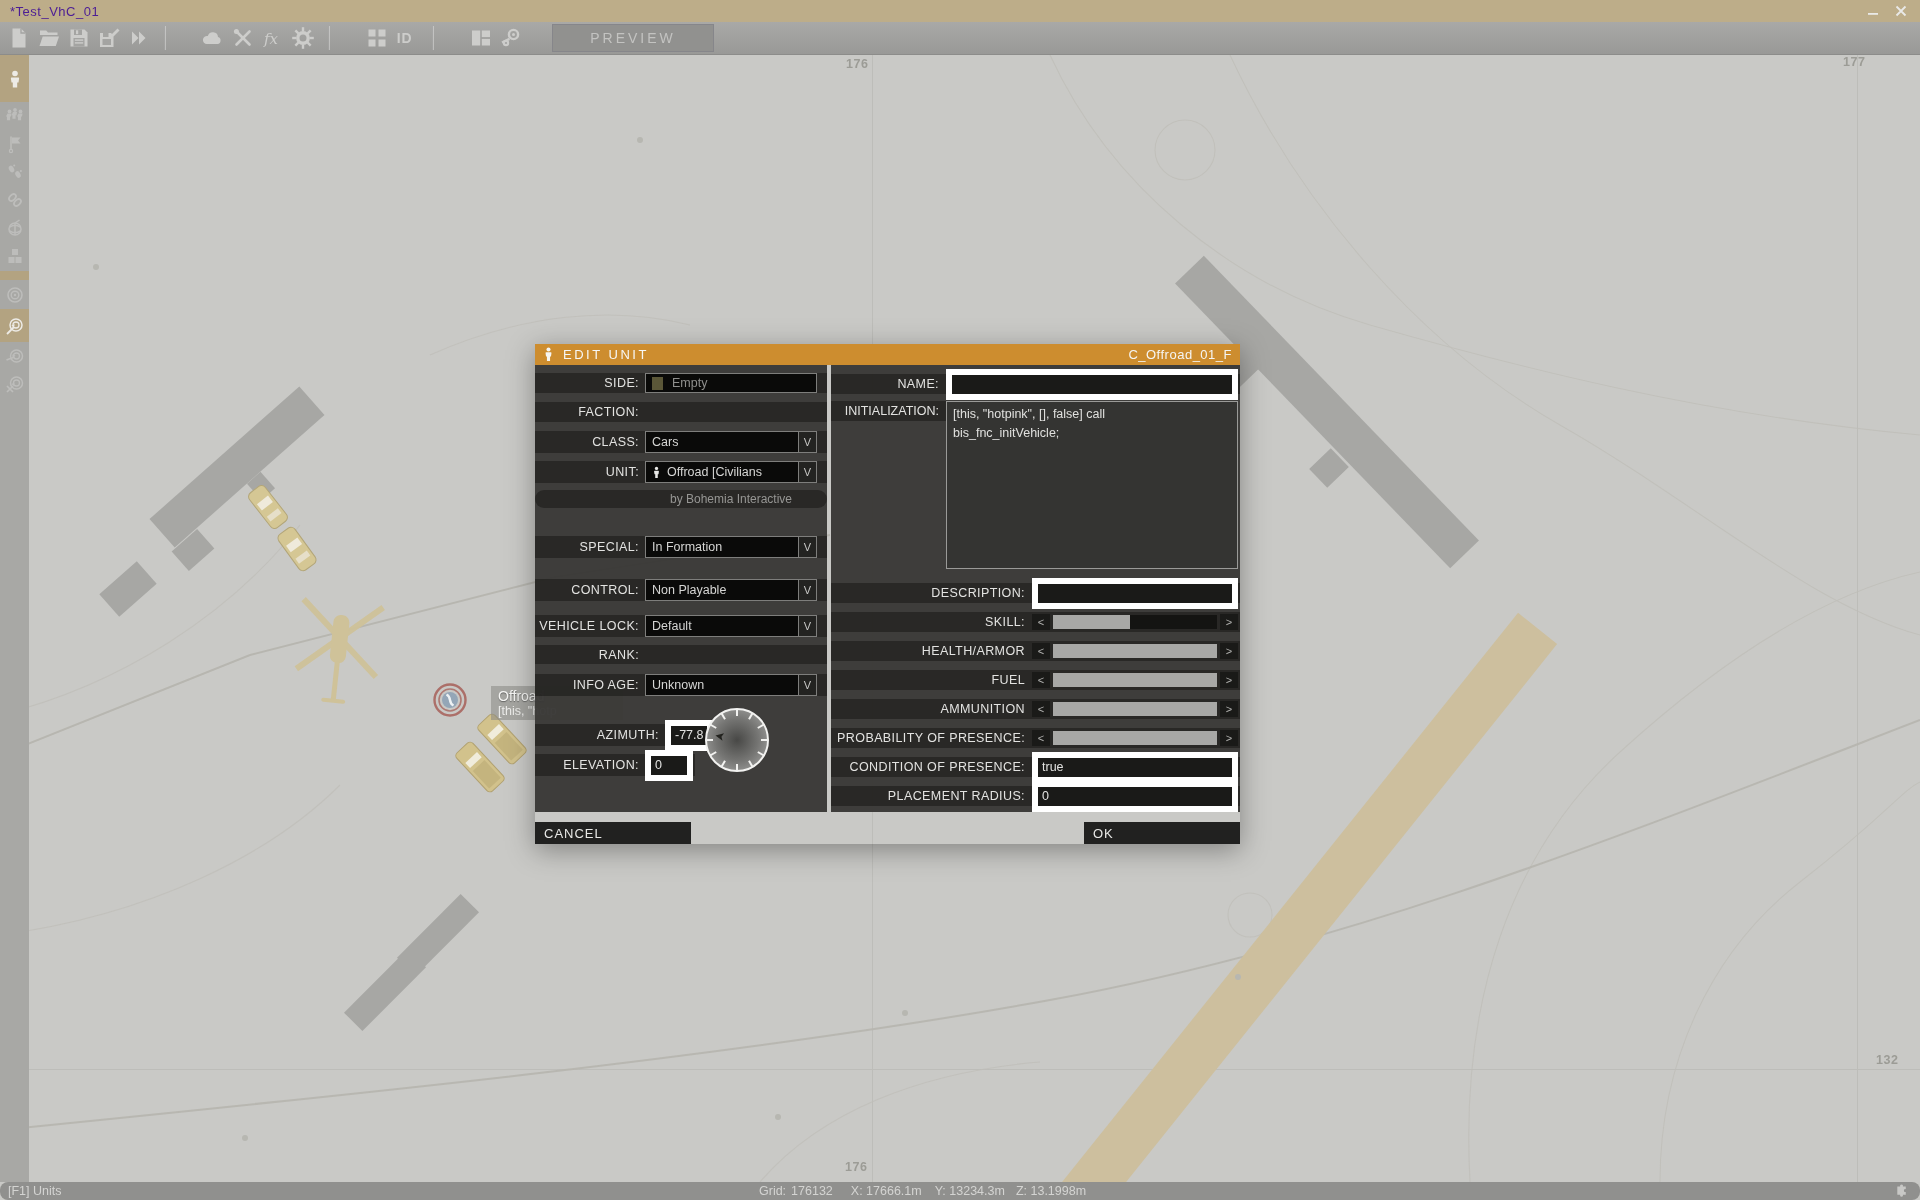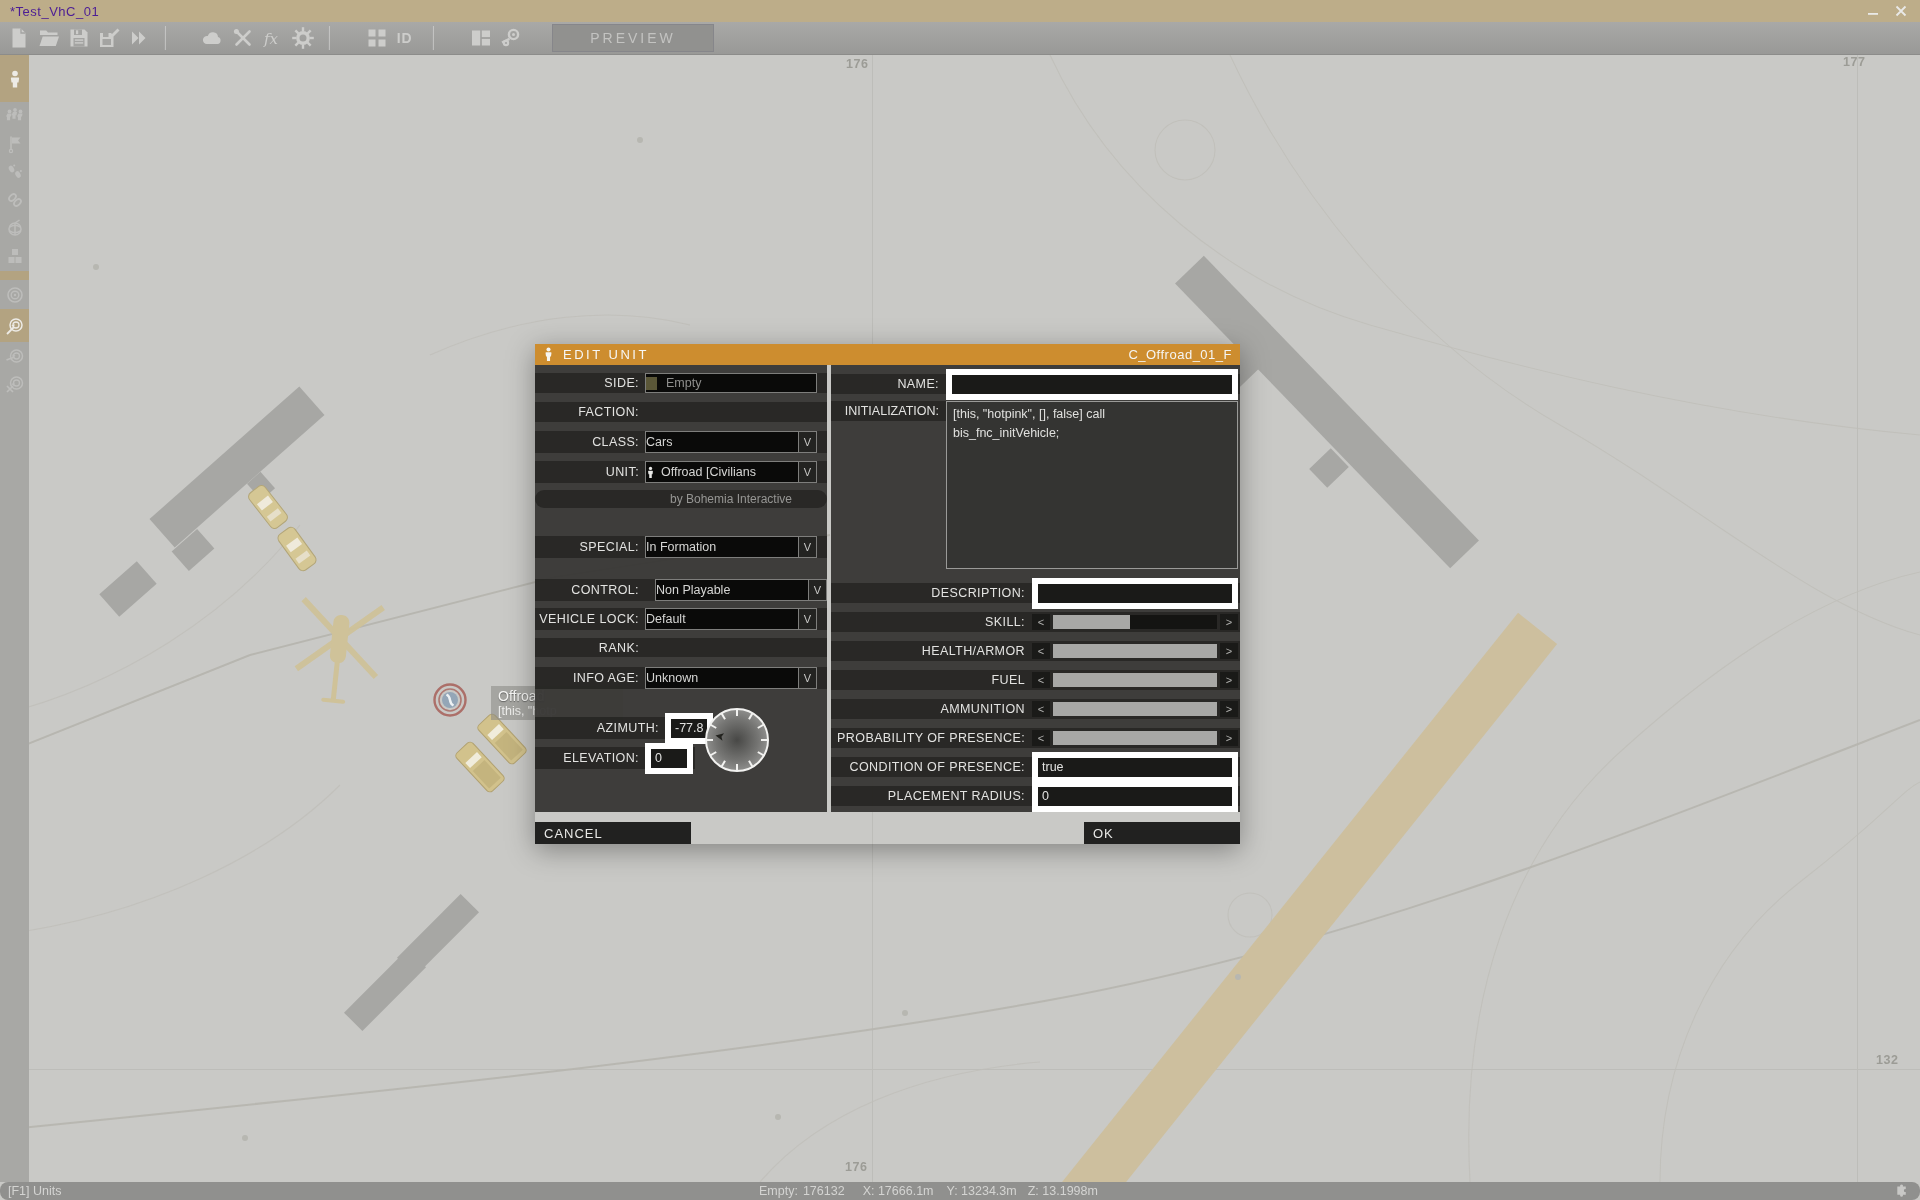--- a/index.html
+++ b/index.html
@@ -57,21 +57,21 @@
   .dlg-header .dlg-class{margin-left:auto;font-size:13px;color:#f5f5f3;letter-spacing:.5px;}
   .dlg-body{display:flex;height:447px;}
   .panel{background:rgba(56,55,53,.96);box-sizing:border-box;position:relative;}
   .panel-left{width:292px;padding-top:8px;margin-right:4px;}
   .panel-right{width:409px;padding-top:9px;}
   .row{display:flex;align-items:center;height:20px;margin-bottom:9px;background:rgba(16,16,14,.45);}
   .row.h22{height:22px;}
   .lbl{width:110px;box-sizing:border-box;padding-right:6px;text-align:right;color:#e3e3e1;letter-spacing:.4px;flex:none;}
   .fld{width:172px;height:100%;flex:none;display:flex;}
   .combo{flex:1;display:flex;align-items:center;background:#0a0a09;border:1px solid #7e7e7c;
-    color:#d6d6d4;padding-left:0;box-sizing:border-box;overflow:hidden;white-space:nowrap;}
+    color:#d6d6d4;padding-left:6px;box-sizing:border-box;overflow:hidden;white-space:nowrap;}
   .combo .arrow{margin-left:auto;flex:none;width:17px;align-self:stretch;display:flex;align-items:center;justify-content:center;
     border-left:1px solid #7e7e7c;background:#232321;color:#c9c9c7;font-size:11px;}
   .dim{color:#8f8f8d;}
   .swatch{width:11px;height:13px;background:#5b5738;margin-right:9px;flex:none;}
   .byline-row{height:18px;margin-bottom:28px;background:rgba(16,16,14,.45);display:flex;border-radius:9px;}
   .byline{margin-left:110px;width:172px;text-align:center;color:#969694;font-size:12px;line-height:18px;}
   .gap28{margin-bottom:28px !important;}
   .short-row{width:160px;}
   .inp{height:31px;background:#1a1a18;border:6px solid #ffffff;color:#e2e2e0;font-size:12.5px;
     padding:0 4px;font-family:inherit;box-sizing:border-box;}
@@ -463,21 +463,21 @@
       </div>
       <div class="row h22" style="margin-bottom:21px;">
         <span class="lbl">SPECIAL:</span>
         <div class="fld">
             <div class="combo">
           <span>In Formation</span>
           <span class="arrow">V</span>
         </div>
           </div>
       </div>
-      <div class="row h22" style="margin-bottom:7px;gap:10px;">
+      <div class="row h22" style="margin-bottom:14px;">
         <span class="lbl">CONTROL:</span>
         <div class="fld">
             <div class="combo">
           <span>Non Playable</span>
           <span class="arrow">V</span>
         </div>
           </div>
       </div>
       <div class="row h22" style="margin-bottom:8px;">
         <span class="lbl">VEHICLE LOCK:</span>
@@ -622,21 +622,21 @@
       </div>
     </div>
   </div>
   <div class="dlg-btn btn-cancel">CANCEL</div>
   <div class="dlg-btn btn-ok">OK</div>
 </div>
 
 <div class="statusbar">
   <span class="sb-mode">[F1] Units</span>
   <span class="sb-center">
-    <span class="g1">Empty:</span>
+    <span class="g1">Grid:</span>
     <span class="g2">176132</span>
     <span class="g3">X: 17666.1m</span>
     <span class="g4">Y: 13234.3m</span>
     <span>Z: 13.1998m</span>
   </span>
   <span class="sb-right">
     <svg width="16" height="15" viewBox="0 0 24 24" fill="currentColor">
       <path d="M4 8h5a2.6 2.6 0 1 1 5 0h5v5a2.6 2.6 0 1 0 0 5v5h-5a2.6 2.6 0 1 1-5 0H4z" transform="scale(.9) translate(1,-2)"></path>
     </svg>
   </span>

